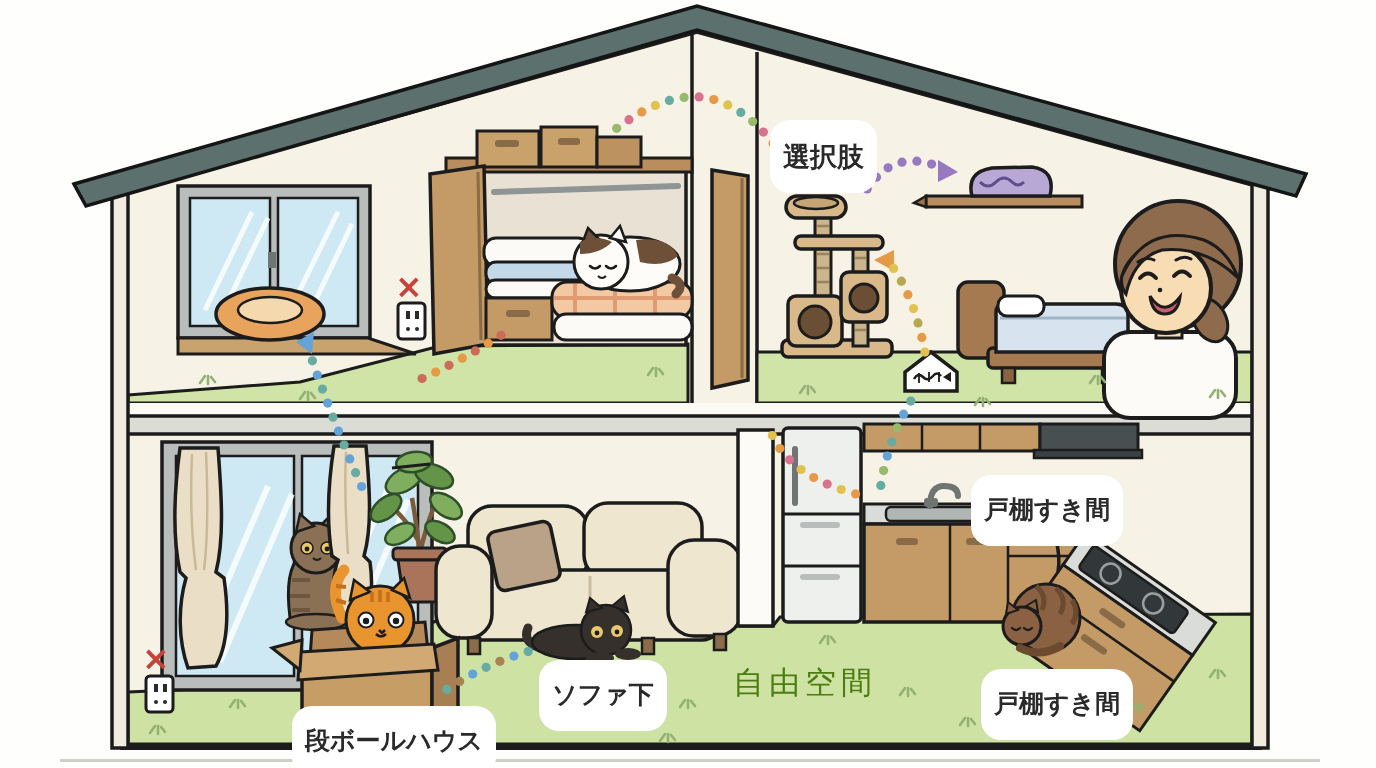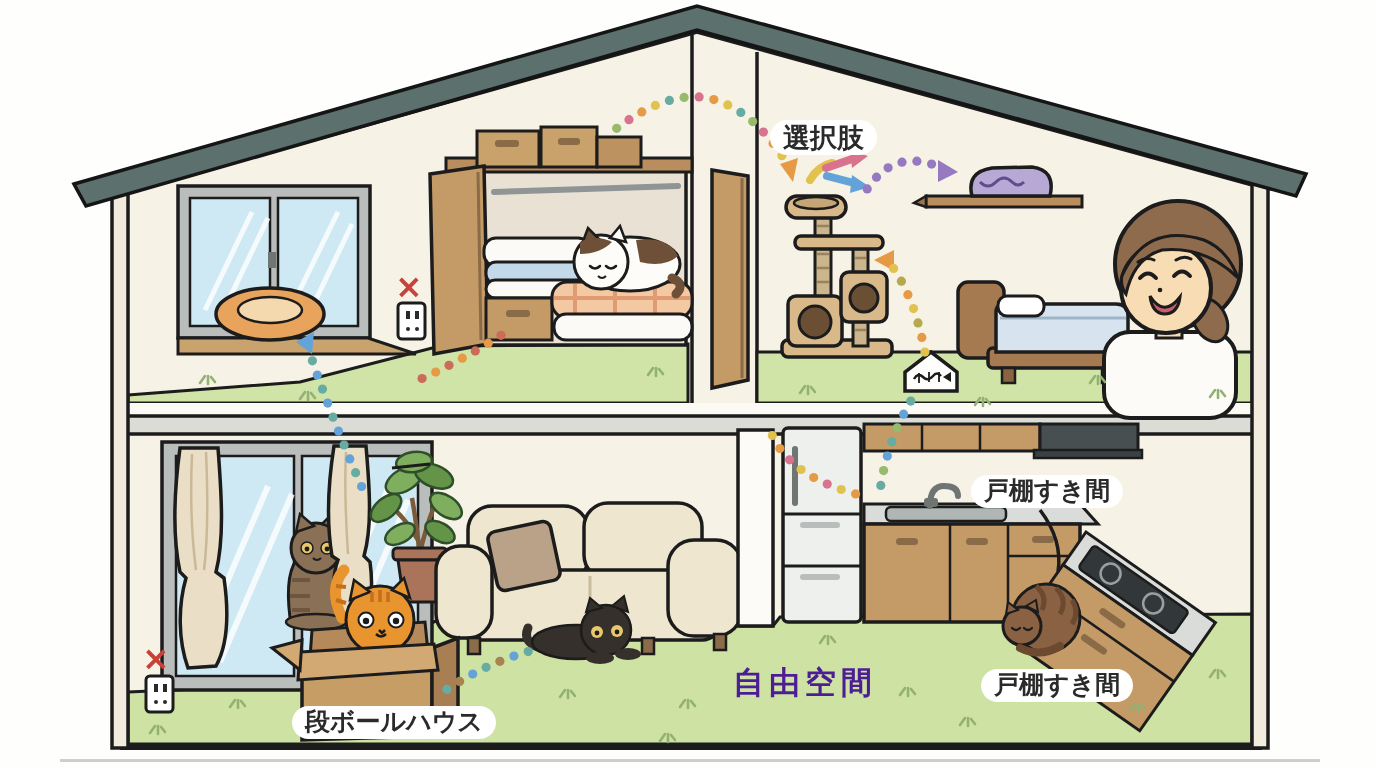--- a/index.html
+++ b/index.html
@@ -1,21 +1,21 @@
 <!DOCTYPE html>
 <html><head>
 <meta charset="utf-8">
 <style>
   html,body{margin:0;padding:0;width:1376px;height:768px;overflow:hidden;background:#fefefd;
     font-family:"DejaVu Sans",sans-serif;}
   #stage{position:relative;width:1376px;height:768px;}
   #art{position:absolute;left:0;top:0;}
-  .pill{position:absolute;background:#ffffff;border-radius:20px;padding:2px 13px;
+  .pill{position:absolute;background:#ffffff;border-radius:20px;padding:21px 13px;
     font-size:25px;font-weight:bold;color:#2a2a2a;line-height:1.15;white-space:nowrap;}
-  .floor-text{position:absolute;font-size:31px;font-weight:bold;color:#4c1d95;
+  .floor-text{position:absolute;font-size:31px;font-weight:normal;color:#4d7c0f;
     letter-spacing:5px;white-space:nowrap;}
   .redx{position:absolute;color:#c7433a;font-size:33px;font-weight:bold;line-height:1;}
 </style>
 </head>
 <body>
 
 <div id="stage">
 <svg id="art" width="1376" height="768" viewBox="0 0 1376 768">
   <defs>
     <g id="tuft">
@@ -421,20 +421,21 @@
         <circle cx="312.4" cy="360.8" r="4.6" fill="#67aca2"></circle>
       </g>
 
   <g>
     <path d="M392,468 L430,464" stroke="#1c1c1c" stroke-width="3"></path>
     <path d="M1040,510 Q1063,540 1058,572" stroke="#1c1c1c" stroke-width="3.5" fill="none"></path>
   </g>
 </svg>
 
 <div class="pill" style="left:770px;top:120px;font-size:27px;">選択肢</div>
+<div class="pill" style="left:539px;top:660px;">ソファ下</div>
 <div class="pill" style="left:292px;top:706px;">段ボールハウス</div>
 <div class="floor-text" style="left:733px;top:662px;">自由空間</div>
 <div class="pill" style="left:971px;top:475px;">戸棚すき間</div>
 <div class="pill" style="left:981px;top:669px;">戸棚すき間</div>
 
 <span class="redx" style="left:395px;top:270px;">×</span>
 <span class="redx" style="left:142px;top:642px;">×</span>
 </div>
 
 </body></html>

